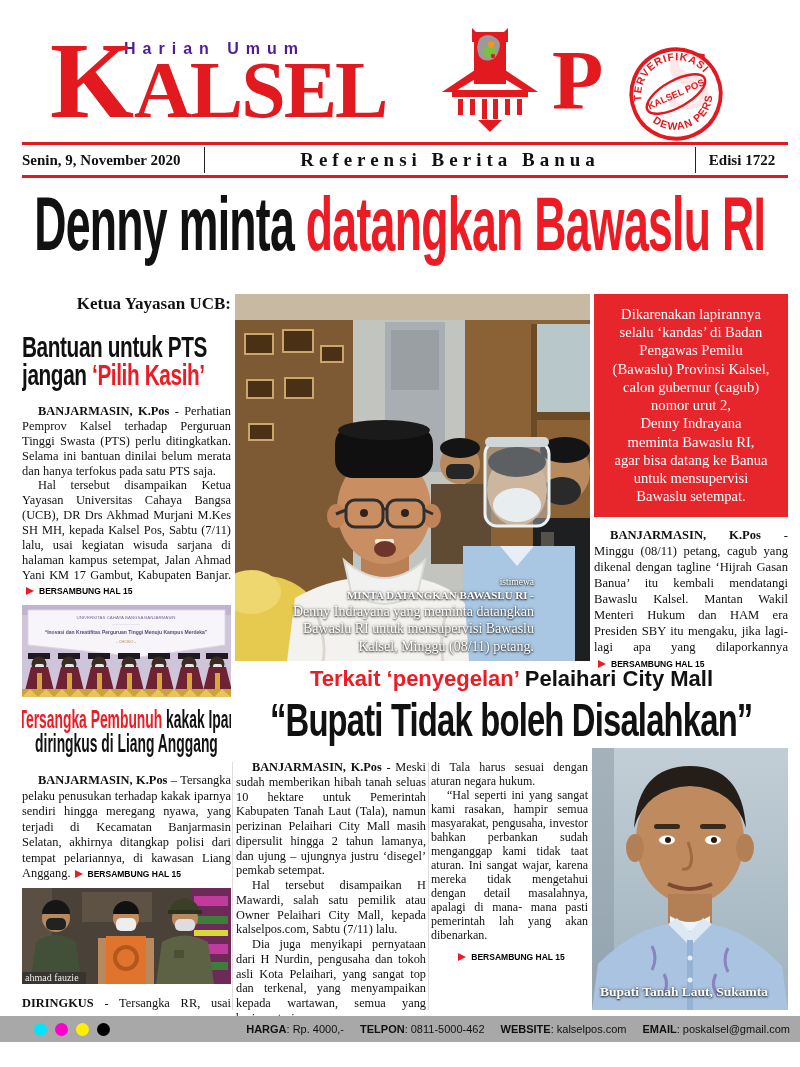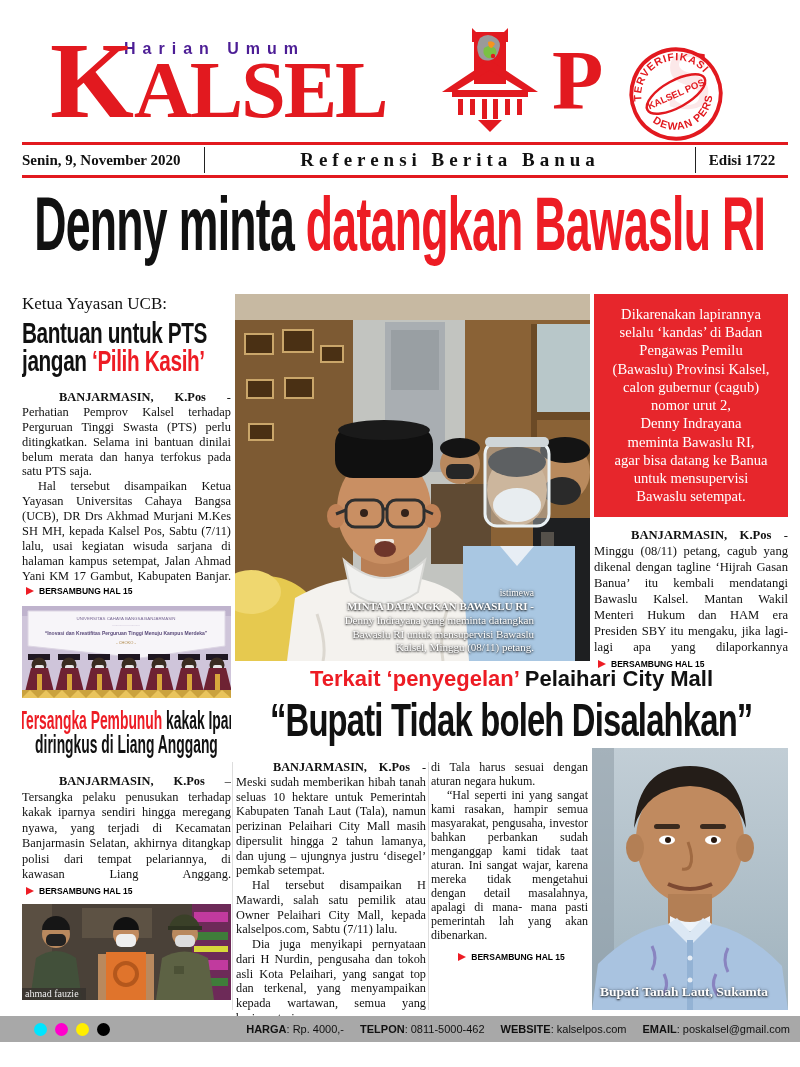--- a/index.html
+++ b/index.html
@@ -24,26 +24,26 @@
   .dl-sep{width:1px;height:26px;background:#222;}
   .dl-slogan{flex:1;text-align:center;font-weight:bold;font-size:19px;letter-spacing:5px;}
   .dl-edition{width:92px;text-align:center;font-weight:bold;font-size:15px;}
   
   .headline{position:absolute;left:0;top:180px;width:800px;height:108px;display:flex;justify-content:center;}
   .headline .txt{font:bold 62px "Liberation Sans",sans-serif;letter-spacing:-1px;white-space:nowrap;
     transform:scale(0.72,1.22);transform-origin:center top;}
   .headline .red{color:var(--accent-red);}
   
   .body-p{font-size:12.4px;line-height:1.2;text-align:justify;margin:0;text-indent:16px;}
-  .body-p b{font-weight:bold;margin-left:21px;}
+  .body-p b{font-weight:bold;}
   .cont{white-space:nowrap;font:bold 8.5px "Liberation Sans",sans-serif;color:#000;}
   .arr{display:inline-block;width:0;height:0;border:4.5px solid transparent;border-left:8px solid var(--accent-red);margin:0 1px -1px 4px;}
   
   .col-left{position:absolute;left:22px;top:294px;width:209px;height:718px;overflow:hidden;}
-  .kicker-ucb{font-weight:normal;font-size:17px;margin-bottom:4px;}
+  .kicker-ucb{font-weight:bold;font-size:17px;margin-bottom:18px;text-align:right;}
   .ucb-title{height:64px;margin-bottom:8px;}
   .ucb-title .ln{display:block;}
   .cond-left{display:inline-block;white-space:nowrap;transform:scale(0.8,1.12);transform-origin:left top;
     font:bold 26px "Liberation Sans",sans-serif;line-height:1.06;letter-spacing:-0.5px;}
   .red-txt{color:var(--accent-red);}
   .gradphoto{position:relative;width:209px;height:92px;margin:8px 0 8px;}
   .murder-title{margin:2px 0 10px;height:58px;}
   .murder-title .row{display:flex;justify-content:center;}
   .murder-title .ln{font:bold 21px "Liberation Sans",sans-serif;white-space:nowrap;line-height:1.12;
     transform:scale(0.66,1.22);transform-origin:center top;}
@@ -51,21 +51,21 @@
   .photocredit{position:absolute;left:0;bottom:0;background:rgba(55,50,45,.88);color:#eee;
     font-size:10px;padding:0 7px 1px 3px;font-family:"Liberation Serif",serif;}
   .photo-caption{font-size:12.4px;line-height:1.2;text-align:justify;}
   
   .mainphoto{position:absolute;left:235px;top:294px;width:305px;height:367px;}
   .mainphoto svg{display:block;}
   .mp-caption{position:absolute;right:6px;bottom:6px;text-align:right;color:#fff;
     text-shadow:0 1px 2px rgba(0,0,0,.85),0 0 3px rgba(0,0,0,.6);line-height:1.25;}
   .mp-credit{font-size:9.5px;}
   .mp-bold{font-weight:bold;font-size:11px;}
-  .mp-rest{font-size:11px;}
+  .mp-rest{font-size:14px;}
   
   .col-right{position:absolute;left:594px;top:294px;width:194px;}
   .quotebox{background:var(--box-red);color:#fff;text-align:center;font-size:14.6px;line-height:1.25;
     padding:11px 6px;margin-bottom:10px;}
   .col-right .body-p{font-size:12.6px;line-height:1.28;}
   
   .mall-head{position:absolute;left:235px;top:666px;width:553px;text-align:center;}
   .mall-kicker{font:bold 22px "Liberation Sans",sans-serif;}
   .mall-title-row{display:flex;justify-content:center;margin-top:2px;height:56px;}
   .mall-title-row .ln{font:bold 40px "Liberation Sans",sans-serif;white-space:nowrap;letter-spacing:-1px;

